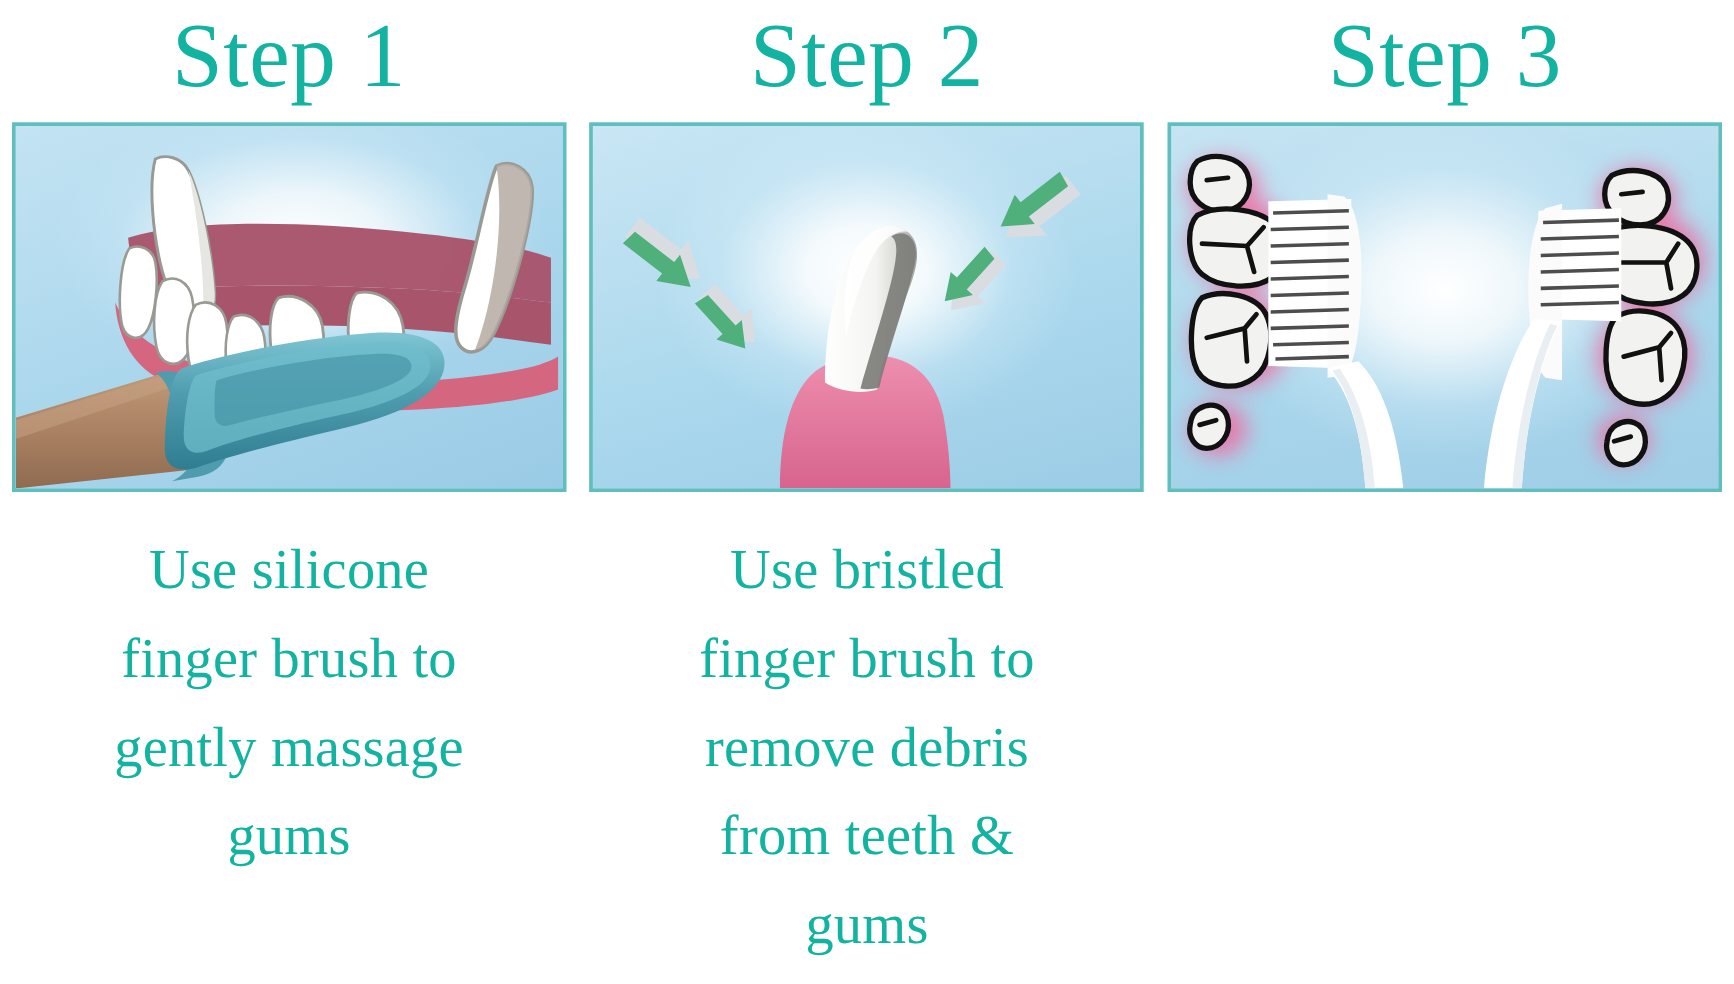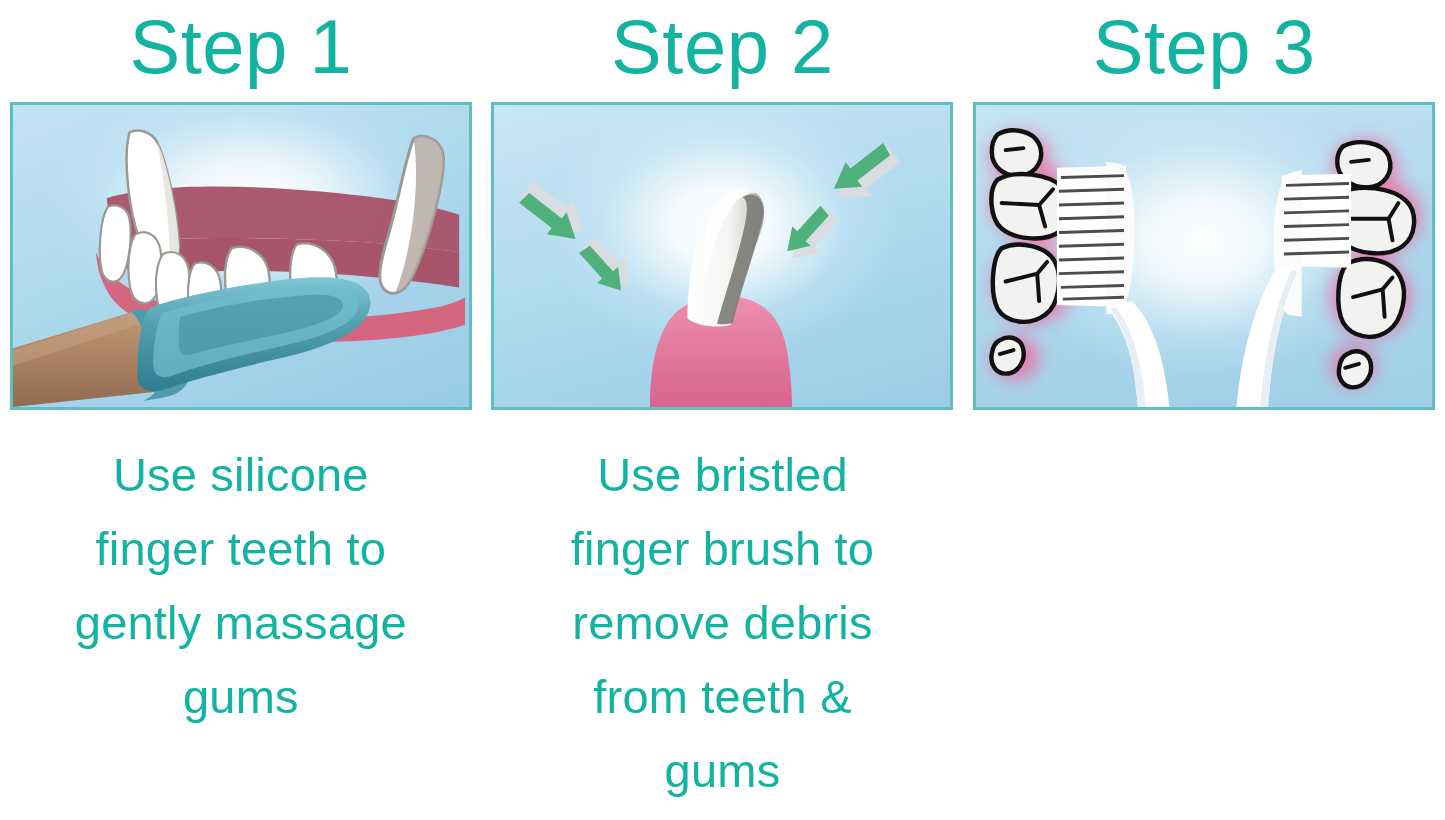--- a/index.html
+++ b/index.html
@@ -24,20 +24,21 @@
     flex-direction: row;
     width: 1445px;
     height: 820px;
   }
   .col {
     position: relative;
     width: 481.66px;
     display: flex;
     flex-direction: column;
     align-items: center;
+    font-family: Liberation Serif, serif;
   }
 
   
   .step-title {
     color: #12B3A0;
     font-size: 76px;
     line-height: 72px;
     letter-spacing: 0.5px;
     font-weight: 400;
     margin-top: -8px;
@@ -172,21 +173,21 @@
           <path d="M152,212 C184,202 248,188 300,184 C338,181 352,192 350,206
                    C348,222 318,236 272,246 C222,257 182,268 162,276
                    C148,281 142,274 142,264 C142,248 146,218 152,212 Z" fill="#6FBDCC" opacity="0.75"></path>
           <path d="M170,216 C204,206 258,196 300,194 C326,192 336,198 334,206
                    C332,216 306,226 268,234 C226,243 196,250 182,254
                    C172,257 168,252 168,244 C168,232 168,219 170,216 Z" fill="#3E8C9E" opacity="0.55"></path>
         </svg>
       </div>
 
       <div class="caption">Use silicone
-finger teeth to
+finger brush to
 gently massage
 gums</div>
     </div>
 
     <div class="col">
       <div class="step-title">Step 2</div>
 
       <div class="panel">
         <div class="bg bg-radial-2"></div>
         <svg viewBox="0 0 462 308" preserveAspectRatio="none">

